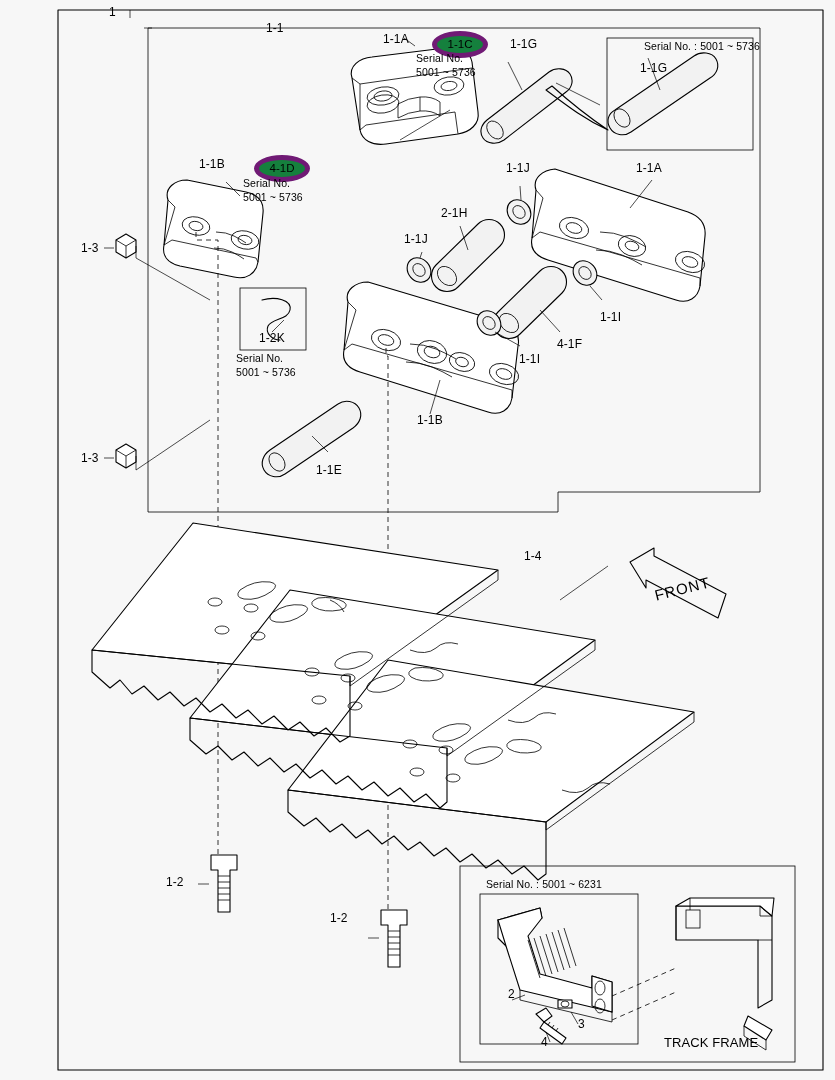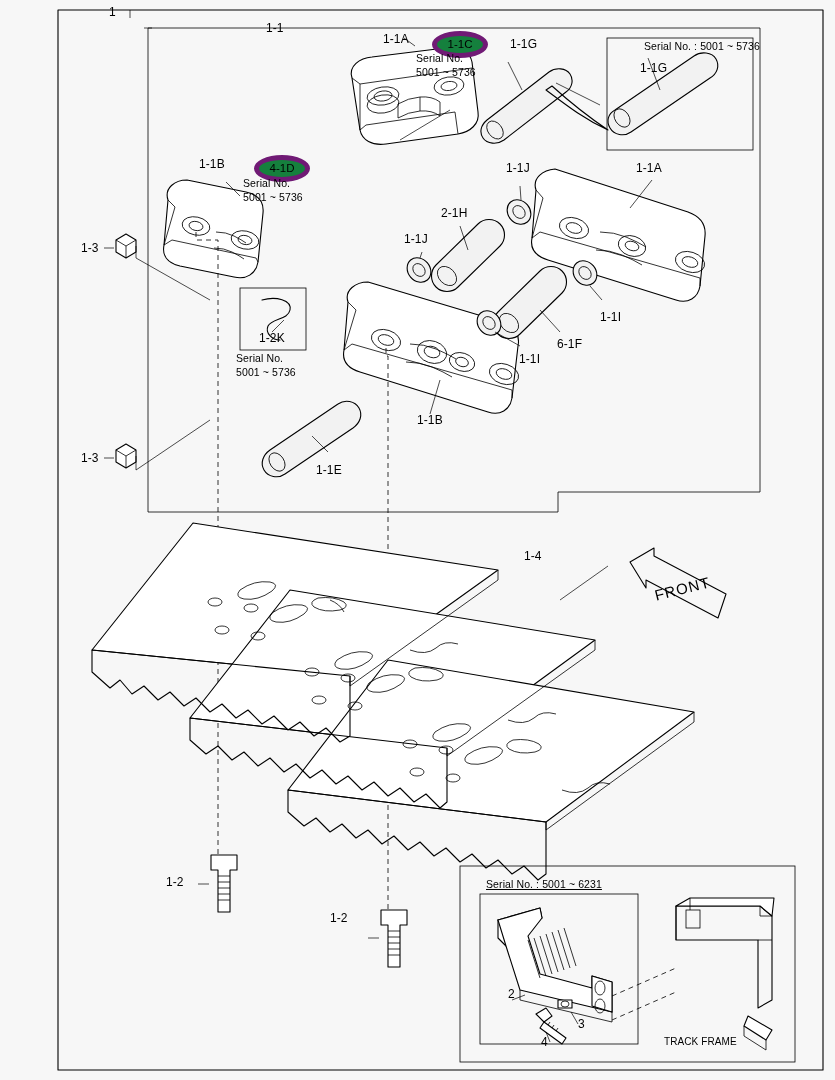--- a/index.html
+++ b/index.html
@@ -331,40 +331,40 @@
 
   <div class="lbl" style="left:199px;top:158px;">1-1B</div>
   <div class="oval" style="left:254px;top:155px;width:46px;">4-1D</div>
   <div class="lbl ctr small" style="left:243px;top:177px;width:82px;">Serial No.</div>
   <div class="lbl ctr small" style="left:243px;top:191px;width:82px;">5001 ~ 5736</div>
 
   <div class="lbl" style="left:506px;top:162px;">1-1J</div>
   <div class="lbl" style="left:441px;top:207px;">2-1H</div>
   <div class="lbl" style="left:404px;top:233px;">1-1J</div>
   <div class="lbl" style="left:600px;top:311px;">1-1I</div>
-  <div class="lbl" style="left:557px;top:338px;">6-1F</div>
+  <div class="lbl" style="left:557px;top:338px;">4-1F</div>
   <div class="lbl" style="left:519px;top:353px;">1-1I</div>
 
   <div class="lbl" style="left:259px;top:332px;">1-2K</div>
   <div class="lbl ctr small" style="left:236px;top:352px;width:82px;">Serial No.</div>
   <div class="lbl ctr small" style="left:236px;top:366px;width:82px;">5001 ~ 5736</div>
 
   <div class="lbl" style="left:417px;top:414px;">1-1B</div>
   <div class="lbl" style="left:316px;top:464px;text-align:center;">1-1E</div>
 
   <div class="lbl" style="left:81px;top:242px;">1-3</div>
   <div class="lbl" style="left:81px;top:452px;">1-3</div>
 
   <div class="lbl" style="left:524px;top:550px;">1-4</div>
 
   <div class="lbl" style="left:166px;top:876px;">1-2</div>
   <div class="lbl" style="left:330px;top:912px;">1-2</div>
 
-  <div class="lbl small" style="left:486px;top:878px;text-decoration:underline;">Serial No. : 5001 ~ 6231</div>
+  <div class="lbl small" style="left:486px;top:878px;">Serial No. : 5001 ~ 6231</div>
   <div class="lbl" style="left:508px;top:988px;">2</div>
   <div class="lbl" style="left:578px;top:1018px;">3</div>
   <div class="lbl" style="left:541px;top:1036px;">4</div>
 
-  <div class="lbl" style="left:664px;top:1036px;font-size:10px;">TRACK FRAME</div>
+  <div class="lbl" style="left:664px;top:1036px;font-size:13px;">TRACK FRAME</div>
 
   <div class="frontbox" style="left:654px;top:580px;">FRONT</div>
 
 </div>
 
 </body></html>

